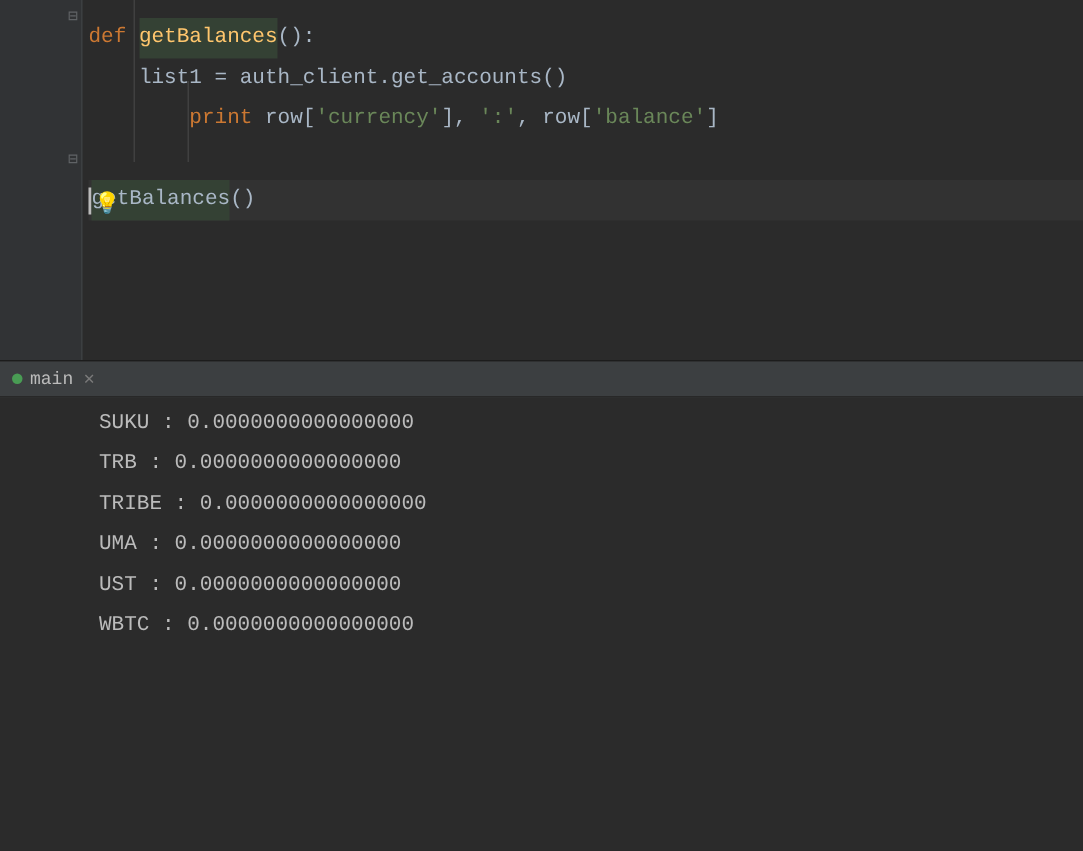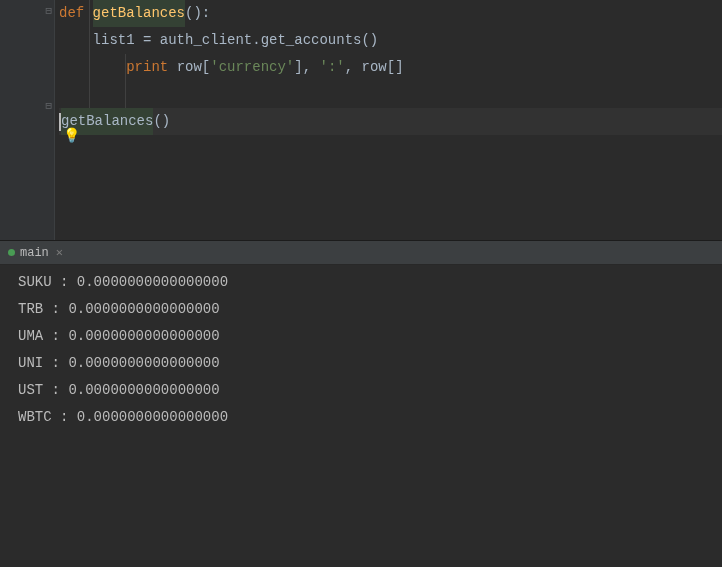--- a/index.html
+++ b/index.html
@@ -37,21 +37,21 @@
       cursor: pointer;
     }
     .bulb-icon {
       position: absolute;
       left: 63px;
       top: 127px;
       font-size: 14px;
     }
     .code-area {
       flex: 1;
-      padding: 0 0 0 4px;
+      padding: 12px 0 0 4px;
       line-height: 27px;
       position: relative;
     }
     .code-line {
       white-space: pre;
       height: 27px;
       display: flex;
       align-items: center;
     }
     .kw { color: #cc7832; }
@@ -103,20 +103,21 @@
       cursor: pointer;
     }
     .console {
       padding: 4px 0 0 18px;
       line-height: 27px;
       font-size: 14px;
       color: #bbbbbb;
     }
     .console-line {
       white-space: pre;
+      margin-left: 48px;
     }
     .indent-guide {
       position: absolute;
       top: 0;
       width: 1px;
       background: #404040;
       height: 108px;
     }
   </style>
 </head>
@@ -125,37 +126,37 @@
 <div class="editor-pane">
   <div class="gutter">
     <span class="fold-icon" style="top:4px">⊟</span>
     <span class="fold-icon" style="top:99px">⊟</span>
   </div>
   <div class="code-area" id="code-area">
     <div class="indent-guide" style="left:34px"></div>
     <div class="indent-guide" style="left:70px; top:54px; height:54px"></div>
   <div class="code-line"><span class="ident"></span><span class="kw">def </span><span class="fn-def">getBalances</span><span class="ident">():</span></div>
       <div class="code-line"><span class="ident">    </span><span class="ident">list1 = auth_client.get_accounts()</span></div>
-      <div class="code-line"><span class="ident">        </span><span class="kw">print </span><span class="ident">row[</span><span class="str">'currency'</span><span class="ident">], </span><span class="str">':'</span><span class="ident">, row[</span><span class="ident">]</span></div>
+      <div class="code-line"><span class="ident">        </span><span class="kw">print </span><span class="ident">row[</span><span class="str">'currency'</span><span class="ident">], </span><span class="str">':'</span><span class="ident">, row[</span><span class="str">'balance'</span><span class="ident">]</span></div>
       <div class="code-line"><span class="ident"></span></div>
       <div class="code-line cursor-line"><span class="ident"></span><span class="caret"></span><span class="fn-call">getBalances</span><span class="ident">()</span></div>
       <div class="code-line"><span class="ident"></span></div>
     </div>
   <span class="bulb-icon">💡</span>
 </div>
 
 <div class="run-panel">
   <div class="tab-bar">
     <div class="tab">
       <span class="tab-dot"></span>
       <span>main</span>
       <span class="tab-close">✕</span>
     </div>
   </div>
   <div class="console" id="console">
       <div class="console-line">SUKU : 0.0000000000000000</div>
       <div class="console-line">TRB : 0.0000000000000000</div>
+      <div class="console-line">TRIBE : 0.0000000000000000</div>
       <div class="console-line">UMA : 0.0000000000000000</div>
-      <div class="console-line">UNI : 0.0000000000000000</div>
       <div class="console-line">UST : 0.0000000000000000</div>
       <div class="console-line">WBTC : 0.0000000000000000</div>
     </div>
 </div>
 
 </body></html>

